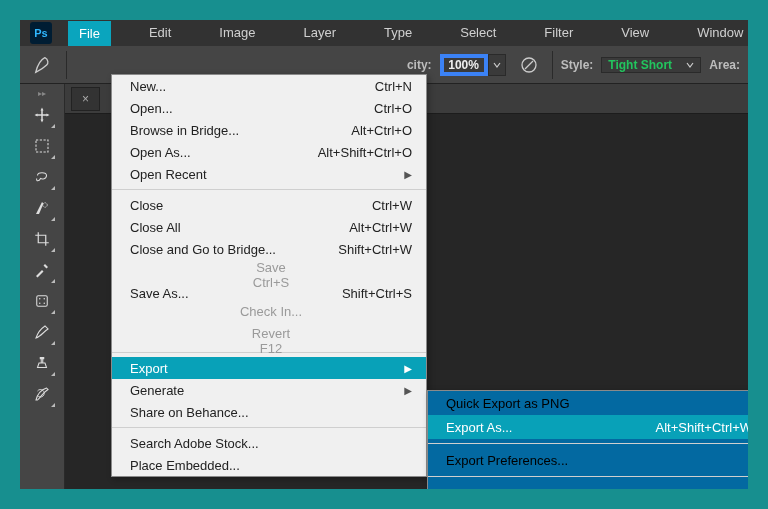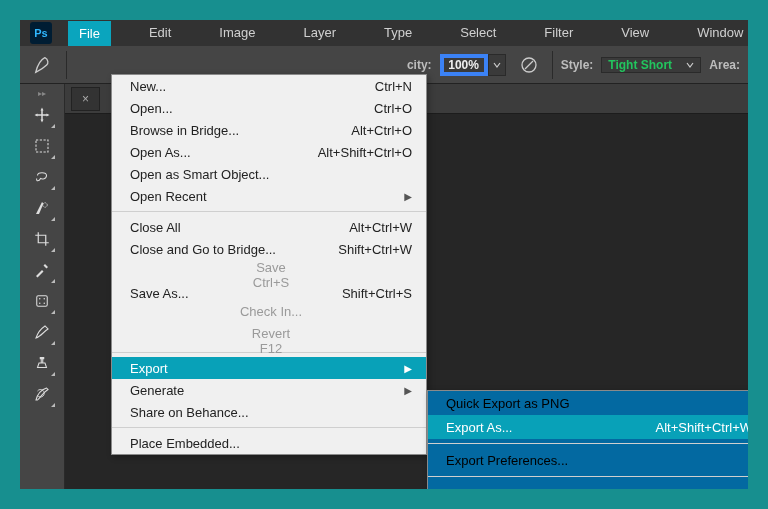--- a/index.html
+++ b/index.html
@@ -196,28 +196,28 @@
       </div>
       <div class="dd-row">
         <span>Browse in Bridge...</span>
         <span>Alt+Ctrl+O</span>
       </div>
       <div class="dd-row">
         <span>Open As...</span>
         <span>Alt+Shift+Ctrl+O</span>
       </div>
       <div class="dd-row">
-        <span>Open as Smart Object...</span>
-        <span></span>
-      </div>
-      <div class="dd-row">
         <span>Open Recent</span>
         <span class="arrow">▶</span>
       </div>
       <div class="dd-sep"></div>
+      <div class="dd-row">
+        <span>Close</span>
+        <span>Ctrl+W</span>
+      </div>
       <div class="dd-row">
         <span>Close All</span>
         <span>Alt+Ctrl+W</span>
       </div>
       <div class="dd-row">
         <span>Close and Go to Bridge...</span>
         <span>Shift+Ctrl+W</span>
       </div>
       <div class="dd-row disabled">
         <span>Save</span>
@@ -243,20 +243,24 @@
       <div class="dd-row">
         <span>Generate</span>
         <span class="arrow">▶</span>
       </div>
       <div class="dd-row">
         <span>Share on Behance...</span>
         <span></span>
       </div>
       <div class="dd-sep"></div>
       <div class="dd-row">
+        <span>Search Adobe Stock...</span>
+        <span></span>
+      </div>
+      <div class="dd-row">
         <span>Place Embedded...</span>
         <span></span>
       </div>
     </div>
 
   <div class="submenu" id="export-submenu">
       <div class="dd-row">
         <span>Quick Export as PNG</span>
         <span></span>
       </div>

